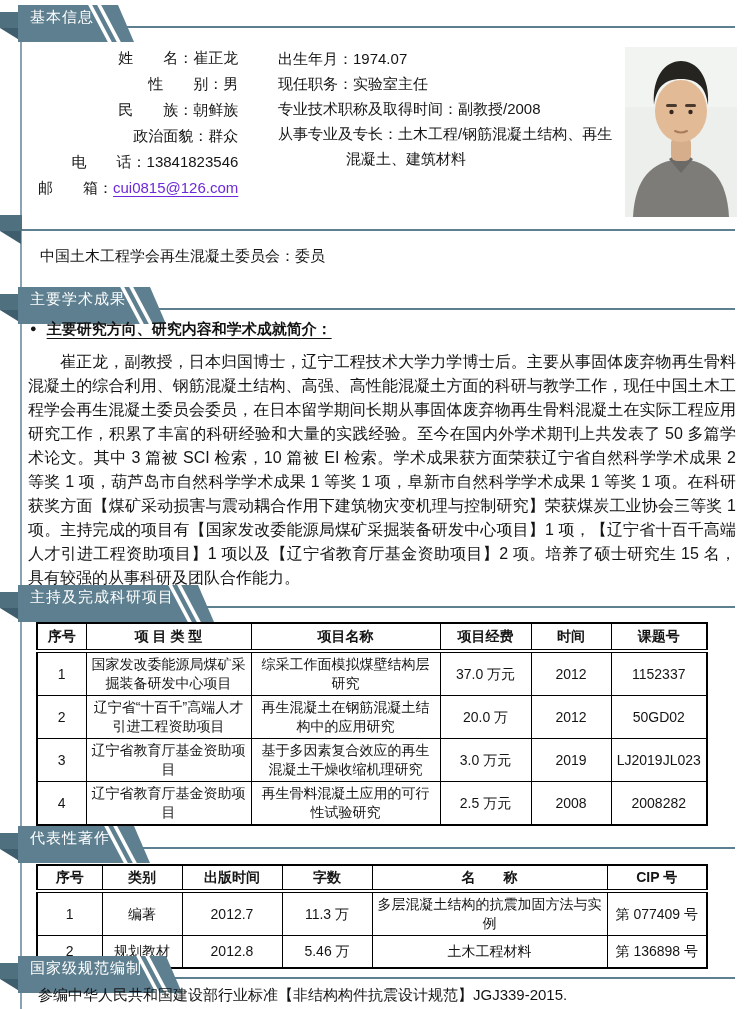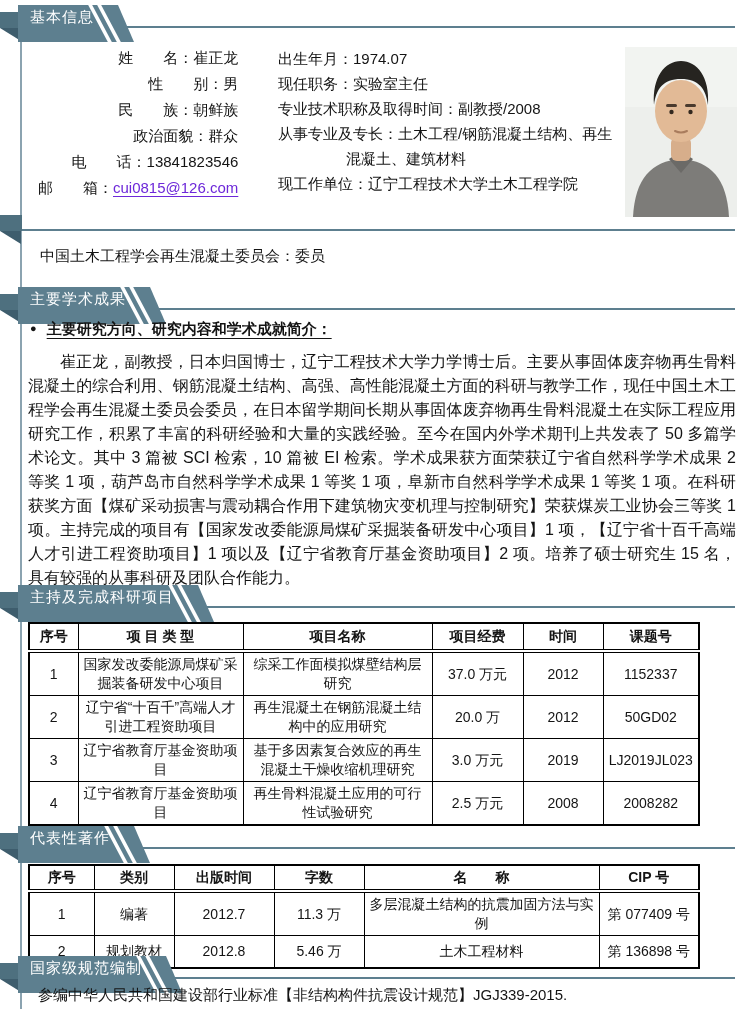--- a/index.html
+++ b/index.html
@@ -44,21 +44,21 @@
   .bullet-item { position: absolute; left: 30px; top: 320px; font-size: 15px; font-weight: bold; }
   .bullet-dot { font-size: 11px; vertical-align: 2px; margin-right: 10px; }
   .bullet-text { text-decoration: underline; text-underline-offset: 4px; }
 
   .paragraph { position: absolute; left: 28px; top: 350px; width: 708px;
                font-size: 16px; line-height: 24px; text-align: justify; text-indent: 2em; }
 
   .standards-content { position: absolute; left: 38px; top: 986px; font-size: 15px; }
 
   
-  table.doc { position: absolute; left: 28px; width: 670px; border-collapse: collapse;
+  table.doc { position: absolute; left: 36px; width: 670px; border-collapse: collapse;
               table-layout: fixed; text-align: center; font-size: 14px; background: #fff;
               border: 2px solid #000; }
   table.doc th { border: 1px solid #000; border-bottom: 4px double #000;
                  font-weight: bold; padding: 2px 2px; }
   table.doc td { border: 1px solid #000; padding: 2px 4px; line-height: 19px; }
   #projects-table { top: 622px; }
   #projects-table th { height: 28px; }
   #projects-table td { height: 42px; }
   #books-table { top: 864px; }
   #books-table th { height: 26px; }
@@ -101,21 +101,20 @@
       <span class="lbl">邮　　箱：</span><span class="email-link">cui0815@126.com</span>
     </div>
   </div>
 
   <div class="basic-right">
     <div class="row">出生年月：1974.07</div>
     <div class="row">现任职务：实验室主任</div>
     <div class="row">专业技术职称及取得时间：副教授/2008</div>
     <div class="row">从事专业及专长：土木工程/钢筋混凝土结构、再生</div>
     <div class="row cont">混凝土、建筑材料</div>
-    <div class="row">现工作单位：辽宁工程技术大学土木工程学院</div>
   </div>
 
   <div class="photo">
     <svg width="112" height="170" viewBox="0 0 112 170" xmlns="http://www.w3.org/2000/svg">
       <rect x="0" y="0" width="112" height="170" fill="#edefec"></rect>
       <rect x="0" y="0" width="112" height="60" fill="#f2f4f1"></rect>
       <path d="M8,170 C10,132 26,114 56,112 C86,114 102,132 104,170 Z" fill="#7d7c79"></path>
       <path d="M44,112 L56,126 L68,112 L62,108 L50,108 Z" fill="#6b6a67"></path>
       <rect x="46" y="90" width="20" height="24" rx="6" fill="#d7ae8b"></rect>
       <ellipse cx="56" cy="64" rx="26" ry="31" fill="#e2ba96"></ellipse>

